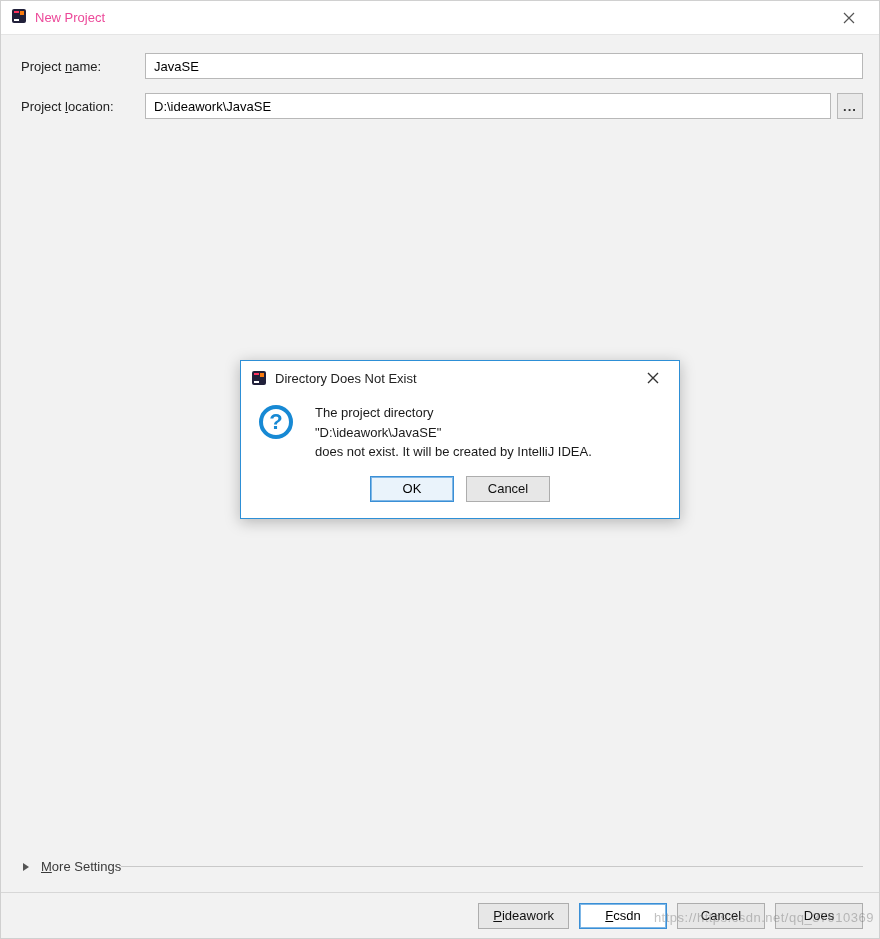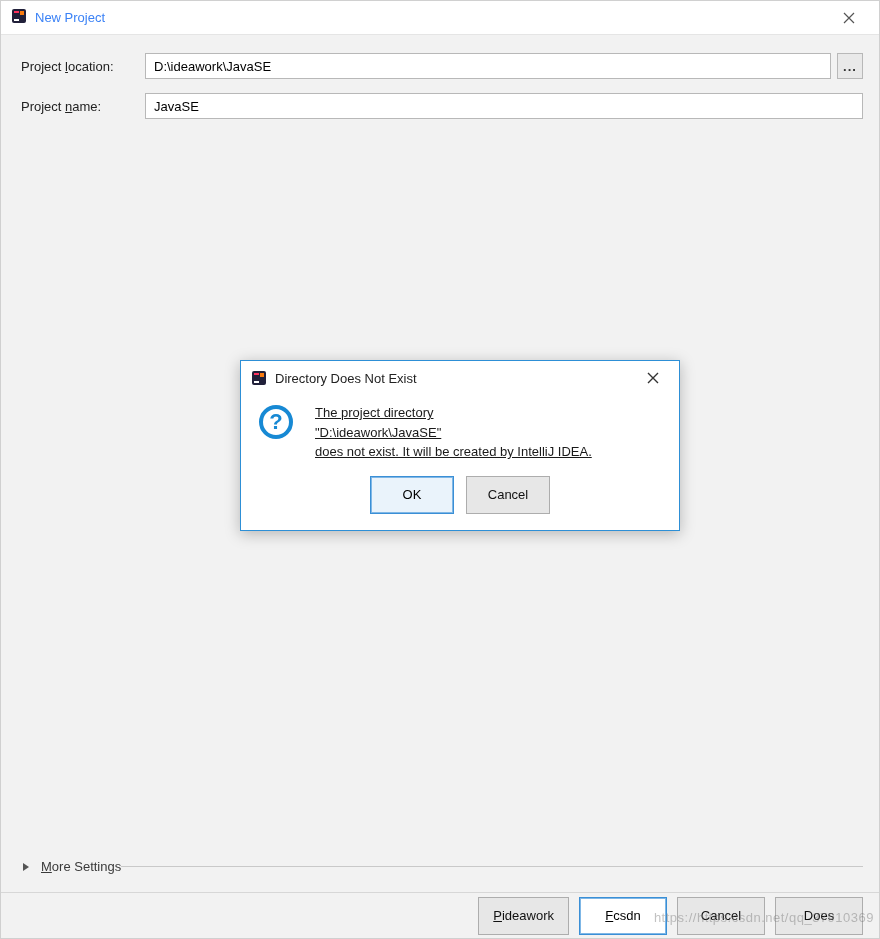--- a/index.html
+++ b/index.html
@@ -20,21 +20,21 @@
     border: 1px solid #d0d0d0;
   }
   .titlebar {
     height: 34px;
     display: flex; align-items: center;
     padding: 0 8px 0 10px;
     background: #ffffff;
     border-bottom: 1px solid #e5e5e5;
   }
   .titlebar .app-icon { margin-right: 8px; }
-  .titlebar .title { color: #3b82f6; font-size: 13px; }
+  .titlebar .title { color: #ec4899; font-size: 13px; }
   .titlebar .spacer { flex: 1; }
   .close-x {
     width: 44px; height: 30px;
     display: flex; align-items: center; justify-content: center;
     color: #555;
   }
   .close-x svg { width: 12px; height: 12px; }
 
   .content {
     flex: 1;
@@ -92,21 +92,21 @@
   .footer {
     height: 46px;
     border-top: 1px solid #d7d7d7;
     display: flex; align-items: center;
     justify-content: flex-end;
     gap: 10px;
     padding: 0 16px;
     background: #f2f2f2;
   }
   .btn {
-    min-width: 88px; height: 38px;
+    min-width: 88px; height: 26px;
     padding: 0 14px;
     border: 1px solid #adadad;
     background: #e7e7e7;
     font-family: inherit; font-size: 13px;
     color: #111;
     display: inline-flex; align-items: center; justify-content: center;
     cursor: default;
   }
   .btn .mn { text-decoration: underline; }
   .btn.primary {
@@ -146,21 +146,21 @@
   }
   .info-icon {
     width: 34px; height: 34px; flex: 0 0 34px;
     border-radius: 50%;
     border: 4px solid #1789d4;
     color: #1789d4;
     display: flex; align-items: center; justify-content: center;
     font-weight: 700; font-size: 22px;
     margin-right: 22px; margin-top:2px;
   }
-  .modal-text { font-size: 13px; line-height: 1.5; color:#1a1a1a;text-decoration:underline; }
+  .modal-text { font-size: 13px; line-height: 1.5; color:#1a1a1a; }
   .modal-footer {
     display:flex; justify-content:center; gap:12px;
     padding: 4px 0 16px 0;
   }
   .app-icon svg, .modal-titlebar svg.app { width:16px; height:16px; }
 
   .watermark {
     position:absolute;
     right:6px; bottom:14px;
     font-size:13px;
@@ -188,31 +188,31 @@
     <span class="close-x">
       <svg viewBox="0 0 12 12">
           <path d="M1 1 L11 11 M11 1 L1 11" stroke="#555" stroke-width="1.2" fill="none"></path>
         </svg>
     </span>
   </div>
 
   <div class="content">
     <div class="form-row">
       <span class="form-label">
+        <span>Project </span><span class="mn">n</span><span>ame:</span>
+      </span>
+      <input class="form-input" type="text" value="JavaSE" style="">
+    </div>
+
+    <div class="form-row">
+      <span class="form-label">
         <span>Project </span><span class="mn">l</span><span>ocation:</span>
       </span>
       <input class="form-input" type="text" value="D:\ideawork\JavaSE" style="">
       <span class="browse-btn">...</span>
-    </div>
-
-    <div class="form-row">
-      <span class="form-label">
-        <span>Project </span><span class="mn">n</span><span>ame:</span>
-      </span>
-      <input class="form-input" type="text" value="JavaSE" style="">
     </div>
 
     <div class="more-settings-row">
       <span class="disclosure">
         <svg width="8" height="10" viewBox="0 0 8 10">
             <path d="M1 1 L7 5 L1 9 Z" fill="#555"></path>
           </svg>
       </span>
       <span class="more-settings-label">
         <span class="mn">M</span><span>ore Settings</span>

